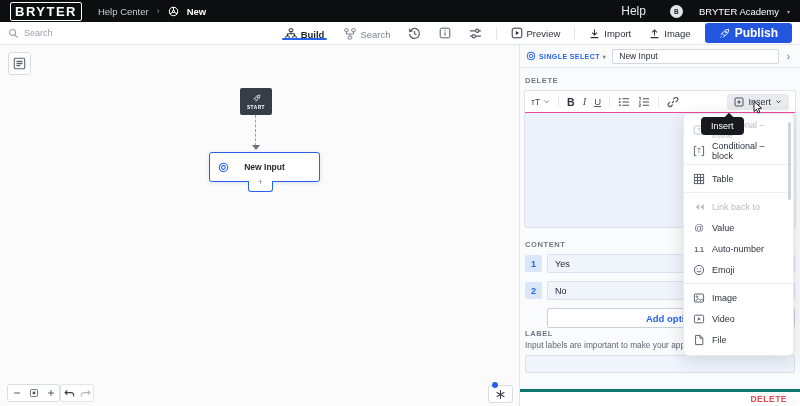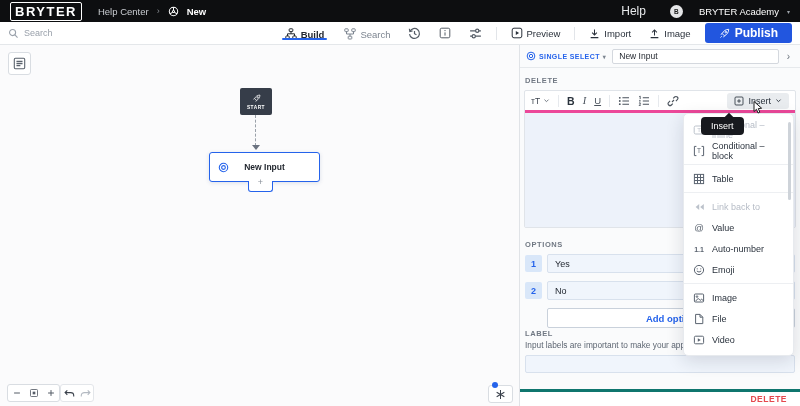--- a/index.html
+++ b/index.html
@@ -61,21 +61,21 @@
 
   
   .p-header { height:23px; display:flex; align-items:center; padding:0 8px 0 6px; gap:6px; border-bottom:1px solid #e6e9ec; }
   .type-select { display:flex; align-items:center; gap:3px; color:#2563eb; font-size:7px; font-weight:700; letter-spacing:.4px; white-space:nowrap; cursor:pointer; }
   .ts-caret { color:#7c8590; font-size:6px; }
   .name-input { flex:1; height:15px; border:1px solid #d4d8de; border-radius:2px; background:#fff; font-size:8.5px; padding:0 6px; color:#1f242c; outline:none; font-family:"Liberation Sans",sans-serif; }
   .collapse-btn { color:#6a727c; font-size:10px; cursor:pointer; padding:0 2px; }
   .p-body { padding:0 4px; }
   .section-label { font-size:7.5px; font-weight:700; color:#707883; letter-spacing:.6px; margin:8px 0 5px 1px; }
   .editor { border:1px solid #e0e4e9; border-radius:2px; background:#fff; }
-  .ed-toolbar { height:22px; display:flex; align-items:center; padding:0 6px; gap:8px; border-bottom:3px solid #ec4899; color:#4a525c; }
+  .ed-toolbar { height:22px; display:flex; align-items:center; padding:0 6px; gap:8px; border-bottom:1px solid #ec4899; color:#4a525c; }
   .tt-size { font-size:8.5px; color:#3d454f; display:flex; align-items:center; gap:3px; cursor:pointer; }
   .tt-b { font-weight:800; font-size:10.5px; color:#2a323c; cursor:pointer; }
   .tt-i { font-style:italic; font-family:"Liberation Serif",serif; font-size:10.5px; cursor:pointer; }
   .tt-u { text-decoration:underline; font-size:9.5px; cursor:pointer; }
   .ed-sep { width:1px; height:12px; background:#e6e9ed; }
   .insert-btn { margin-left:auto; display:flex; align-items:center; gap:4px; background:#e9ecef; border-radius:3px; padding:3px 7px; font-size:9px; color:#2a323c; cursor:pointer; }
   .ed-content { height:114px; background:#edf2fa; }
   .opt-row { display:flex; align-items:center; gap:5px; margin:0 1px 8px 1px; }
   .opt-badge { width:17px; height:17px; background:#d9e7f9; color:#2563eb; font-size:9px; font-weight:700; border-radius:2px; display:flex; align-items:center; justify-content:center; }
   .opt-input { flex:1; height:19px; background:#f0f5fc; border:1px solid #d8e1ed; border-radius:2px; font-size:9px; color:#222831; padding:0 7px; outline:none; font-family:"Liberation Sans",sans-serif; }
@@ -363,21 +363,21 @@
                 </svg>
               <span>Insert</span>
               <svg width="7" height="7" viewBox="0 0 12 12" fill="none" stroke="#2a323c" stroke-width="1.6">
                   <path d="M2.5 4.5 L6 8 L9.5 4.5"></path>
                 </svg>
             </span>
           </div>
           <div class="ed-content"></div>
         </div>
 
-        <div class="section-label" style="margin-top:12px;">OPTIONS</div>
+        <div class="section-label" style="margin-top:12px;">CONTENT</div>
 
         <div class="opt-row">
           <span class="opt-badge">1</span>
           <input class="opt-input" value="Yes" style="">
         </div>
         <div class="opt-row">
           <span class="opt-badge">2</span>
           <input class="opt-input" value="No" style="">
         </div>
         <div class="add-option">Add option</div>
@@ -464,34 +464,34 @@
                 <rect x="1.4" y="2" width="9.2" height="8" rx="1"></rect>
                 <circle cx="4" cy="4.6" r="0.8"></circle>
                 <path d="M2.4 9.3 L5.2 6.4 L7.2 8.4 L8.6 7 L10.2 8.8"></path>
               </svg>
           </span>
           <span>Image</span>
         </div>
         <div class="mi">
           <span class="mic">
             <svg width="12" height="12" viewBox="0 0 12 12" fill="none" stroke="currentColor" stroke-width="1">
+                <rect x="1.4" y="2.2" width="9.2" height="7.6" rx="1.2"></rect>
+                <path d="M4.8 4.2 L7.8 6 L4.8 7.8 Z" fill="currentColor" stroke="none"></path>
+              </svg>
+          </span>
+          <span>Video</span>
+        </div>
+        <div class="mi">
+          <span class="mic">
+            <svg width="12" height="12" viewBox="0 0 12 12" fill="none" stroke="currentColor" stroke-width="1">
                 <path d="M2.6 1.4 H7 L9.8 4.2 V10.6 H2.6 Z"></path>
                 <path d="M7 1.4 V4.2 H9.8"></path>
               </svg>
           </span>
           <span>File</span>
-        </div>
-        <div class="mi">
-          <span class="mic">
-            <svg width="12" height="12" viewBox="0 0 12 12" fill="none" stroke="currentColor" stroke-width="1">
-                <rect x="1.4" y="2.2" width="9.2" height="7.6" rx="1.2"></rect>
-                <path d="M4.8 4.2 L7.8 6 L4.8 7.8 Z" fill="currentColor" stroke="none"></path>
-              </svg>
-          </span>
-          <span>Video</span>
         </div>
         <div class="menu-scroll"></div>
       </div>
 
       <div class="tooltip">Insert</div>
 
       <span class="cursor">
         <svg width="12" height="13" viewBox="0 0 12 13">
             <path d="M1 0.5 L1 10.5 L3.5 8.3 L5 12 L6.8 11.2 L5.3 7.6 L8.6 7.2 Z" fill="#fff" stroke="#1a1a1a" stroke-width="1"></path>
           </svg>

